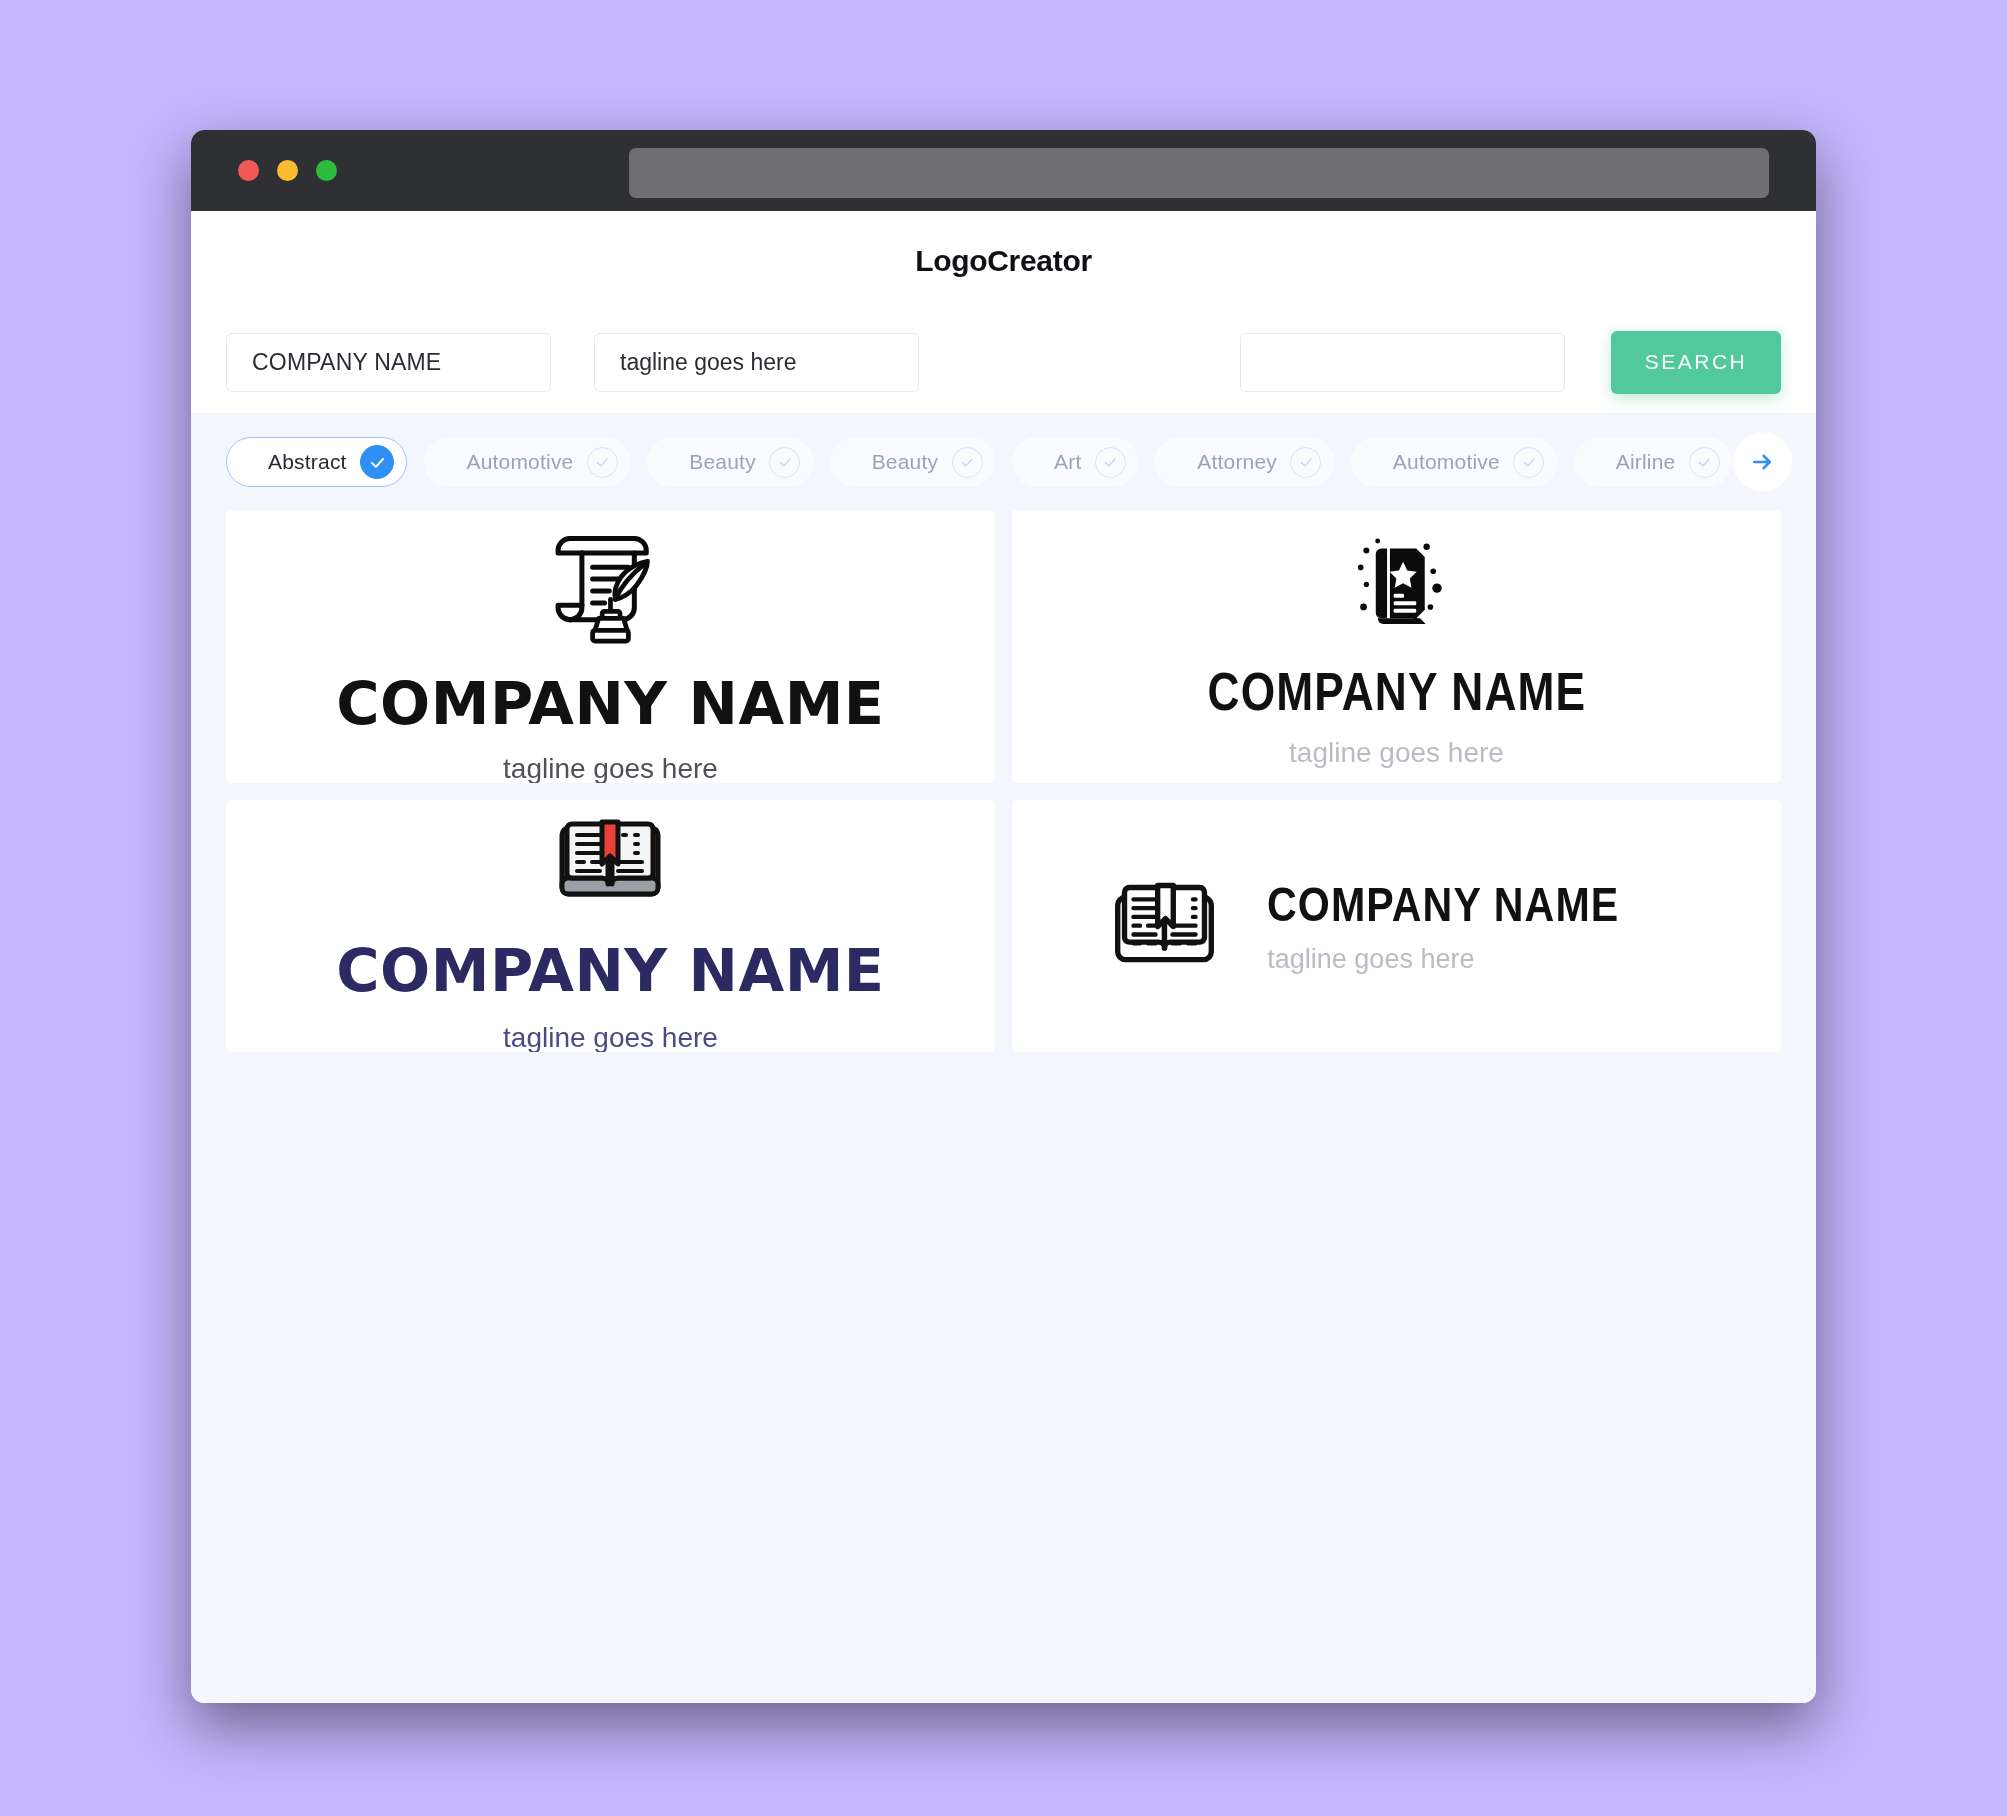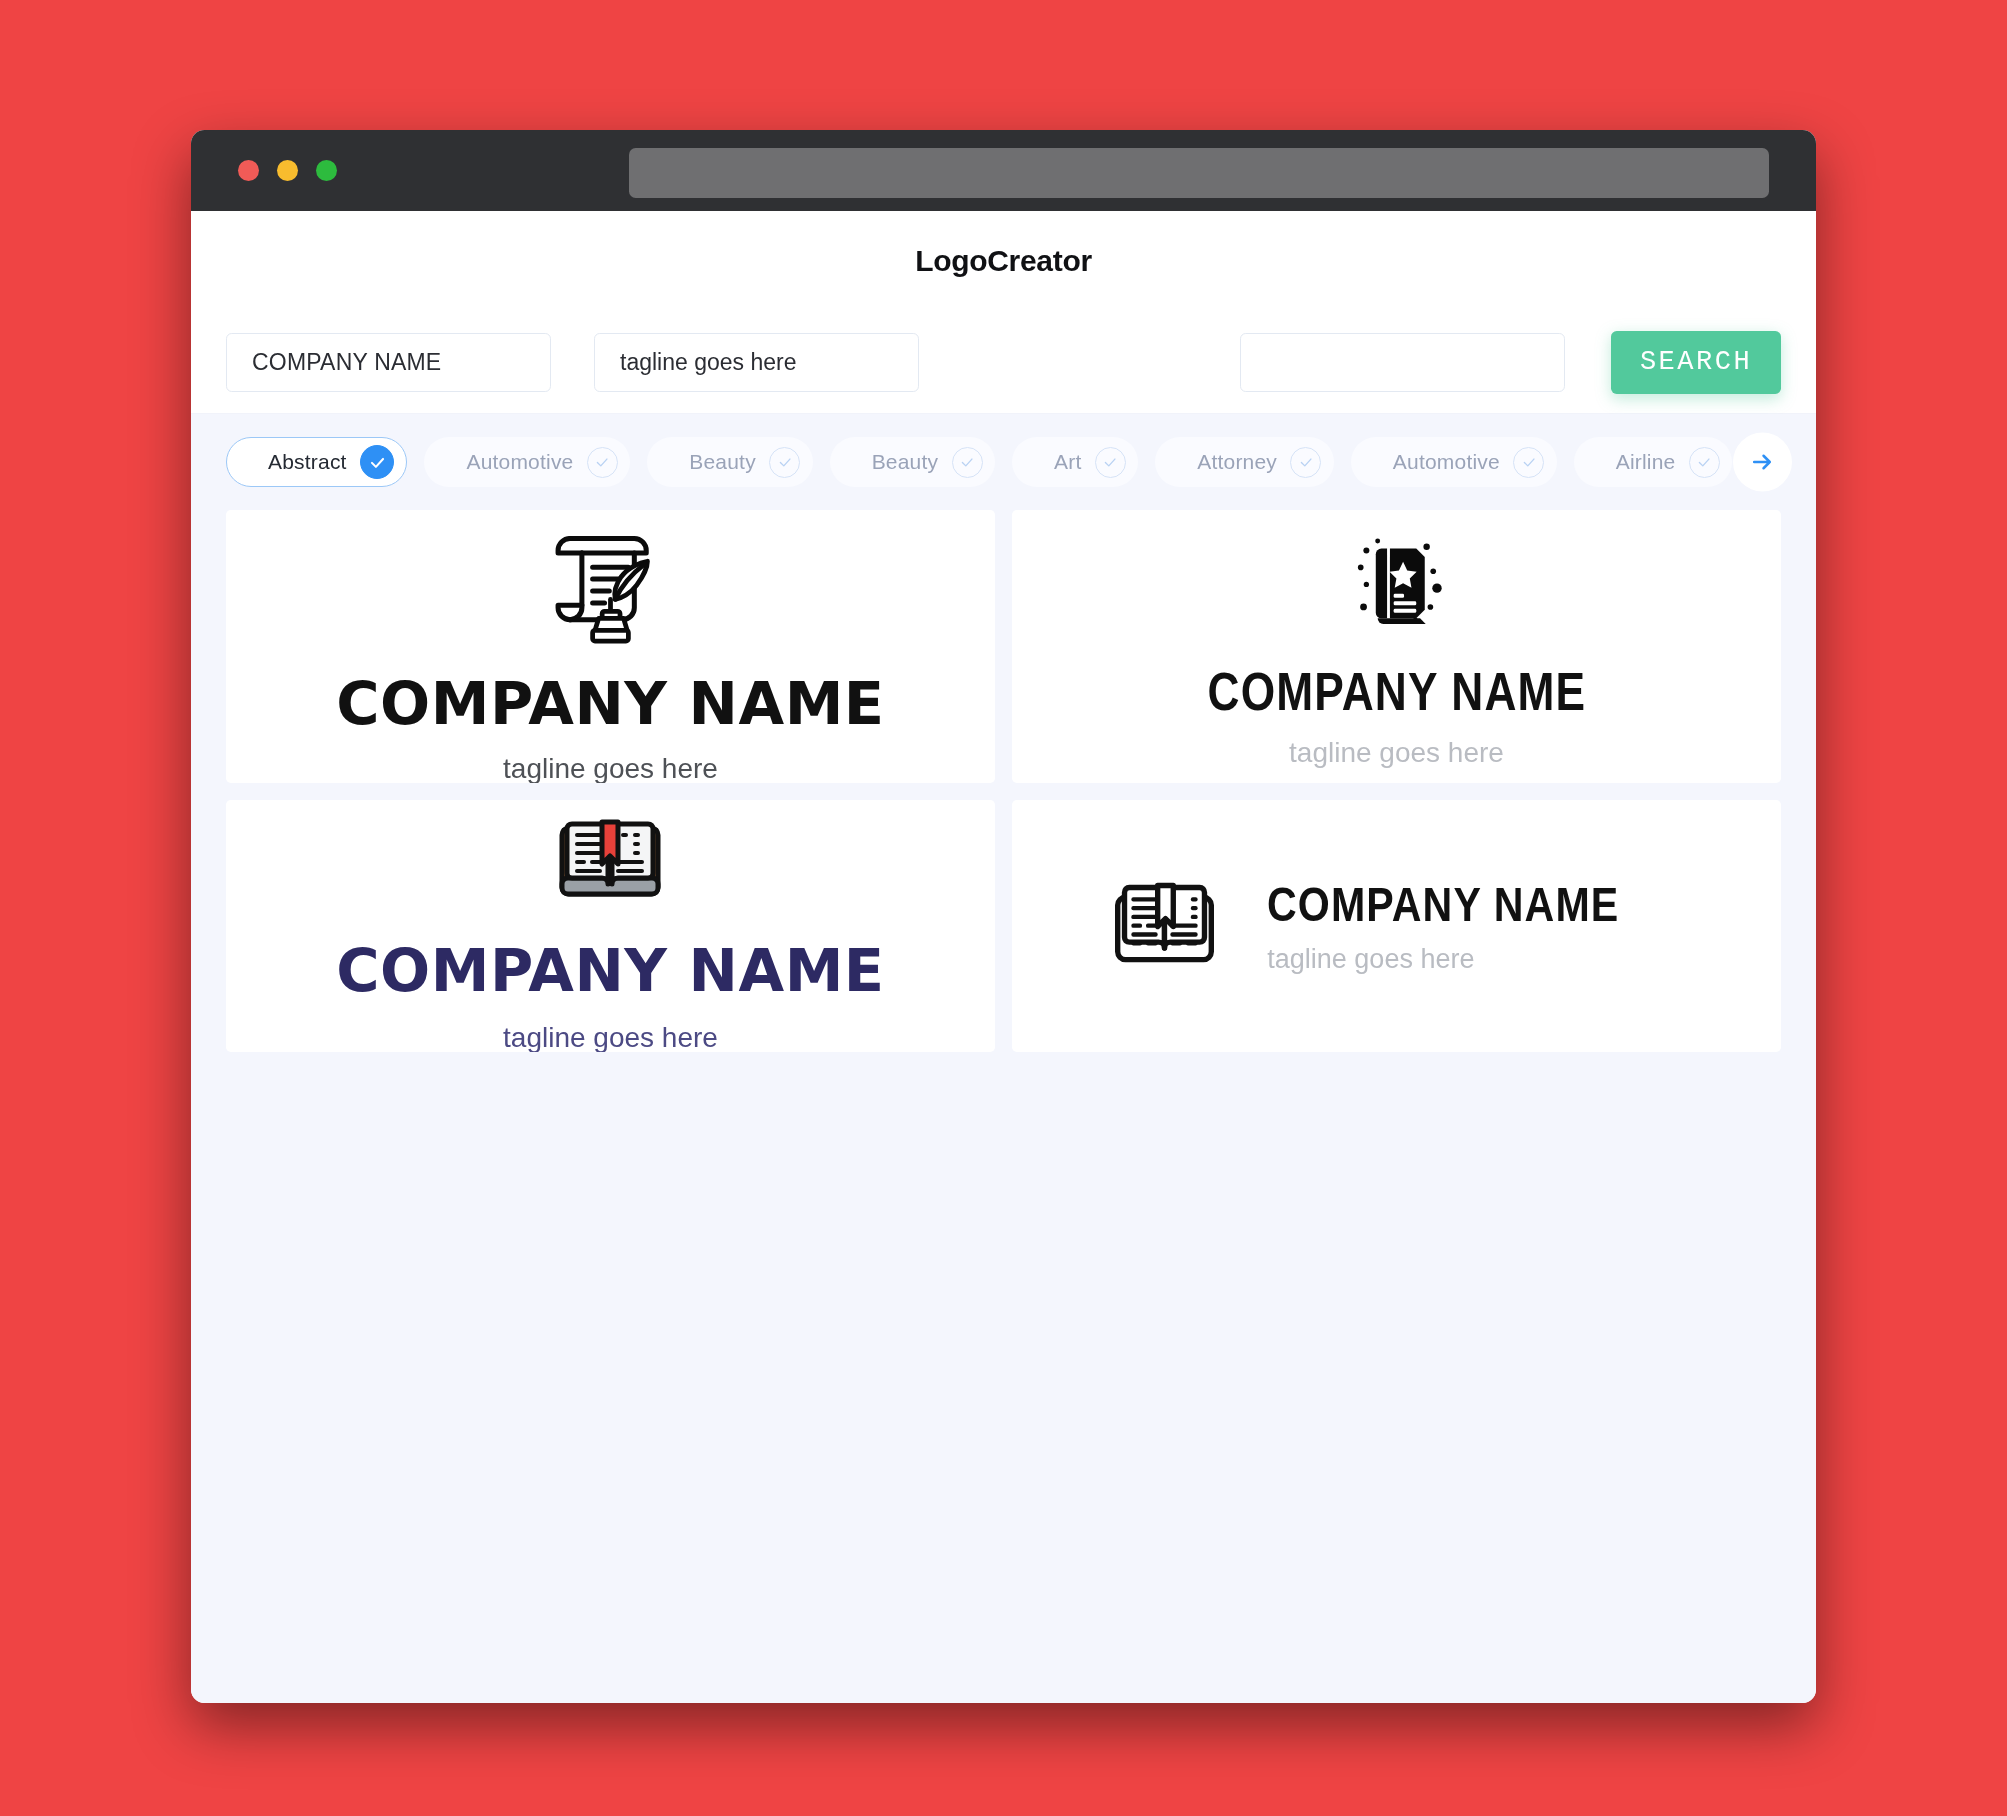--- a/index.html
+++ b/index.html
@@ -2,21 +2,21 @@
 <html><head>
 <meta charset="utf-8">
 <style>
   * { box-sizing: border-box; margin: 0; padding: 0; }
   html, body {
     width: 2007px; height: 1816px;
     background: #000000;
     font-family: "Liberation Sans", sans-serif;
     overflow: hidden;
   }
-  .stage { position: relative; width: 2007px; height: 1816px; background: #ef4444; }
+  .stage { position: relative; width: 2007px; height: 1816px; background: #c4b5fd; }
 
   
   .window {
     position: absolute;
     left: 191px; top: 130px;
     width: 1625px; height: 1573px;
     border-radius: 13.4px;
     overflow: hidden;
     background: #ffffff;
     box-shadow: 0 23px 57px rgba(0,0,0,0.45);
@@ -85,23 +85,23 @@
   .field::placeholder { color: #2b2d33; opacity: 1; }
   .field-company { width: 325px; margin-right: 43px; letter-spacing: 0.2px; }
   .field-tagline { width: 325px; margin-right: 321px; }
   .field-third  { width: 325px; margin-right: 46px; }
   .btn-search {
     width: 172px; height: 63px;
     background: #52c99c;
     border: none;
     border-radius: 5.7px;
     color: #ffffff;
-    font-size: 27px;
+    font-size: 21px;
     letter-spacing: 2.5px;
-    font-family: Liberation Mono, monospace;
+    font-family: Liberation Sans, sans-serif;
     cursor: pointer;
     box-shadow: 0 4.8px 15.3px rgba(82,201,156,0.35);
   }
 
   
   .chiprow {
     background: #f4f6fd;
     height: 96px;
     display: flex;
     align-items: center;

